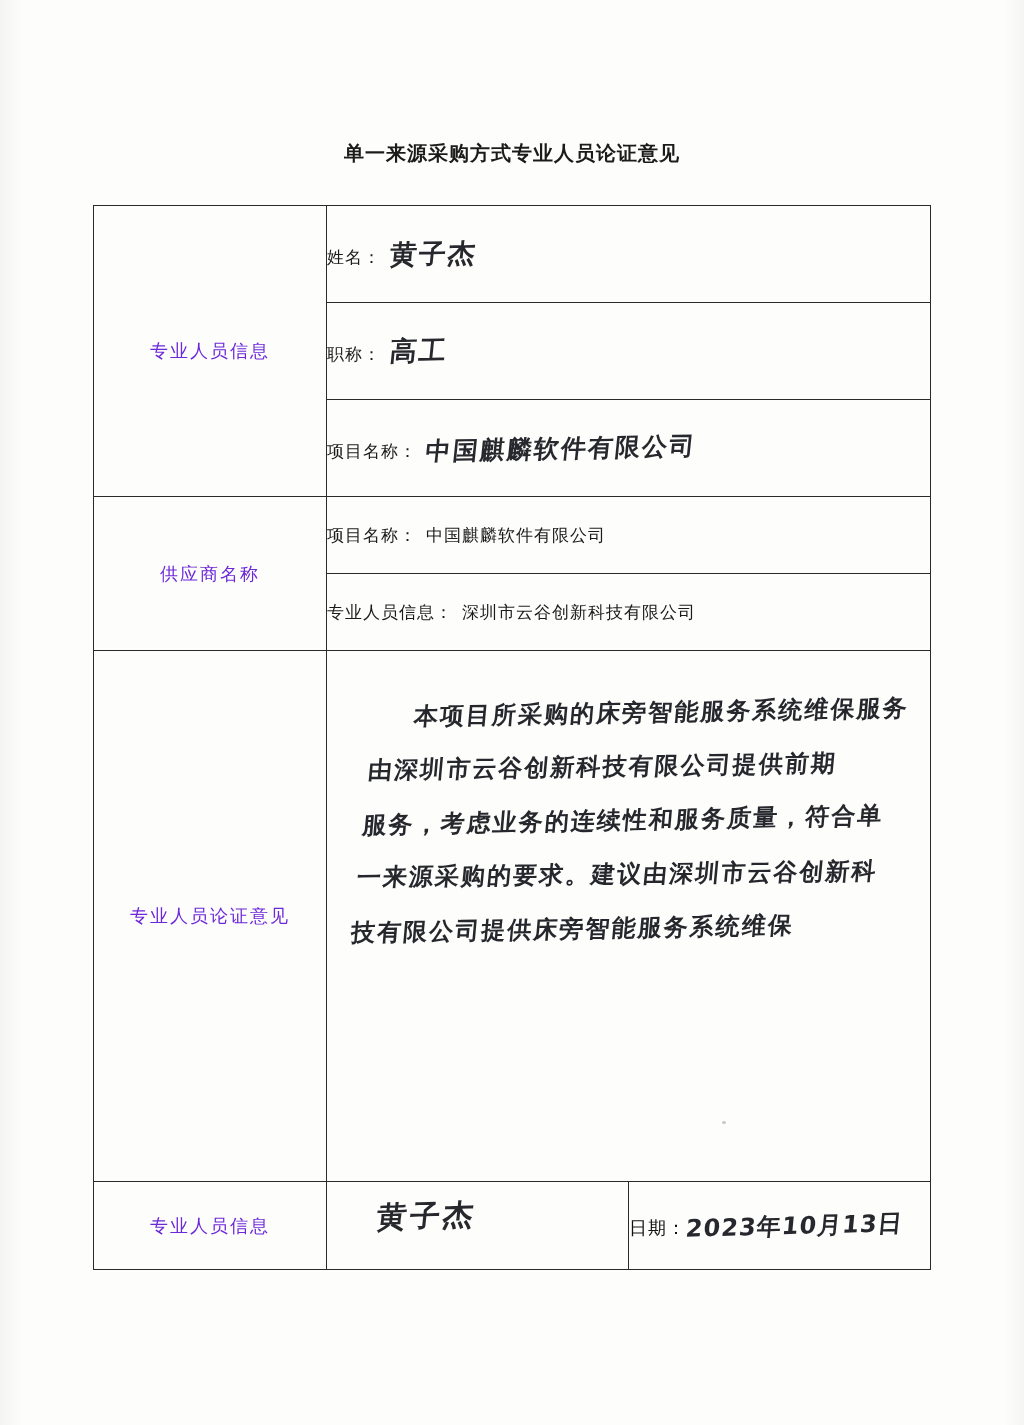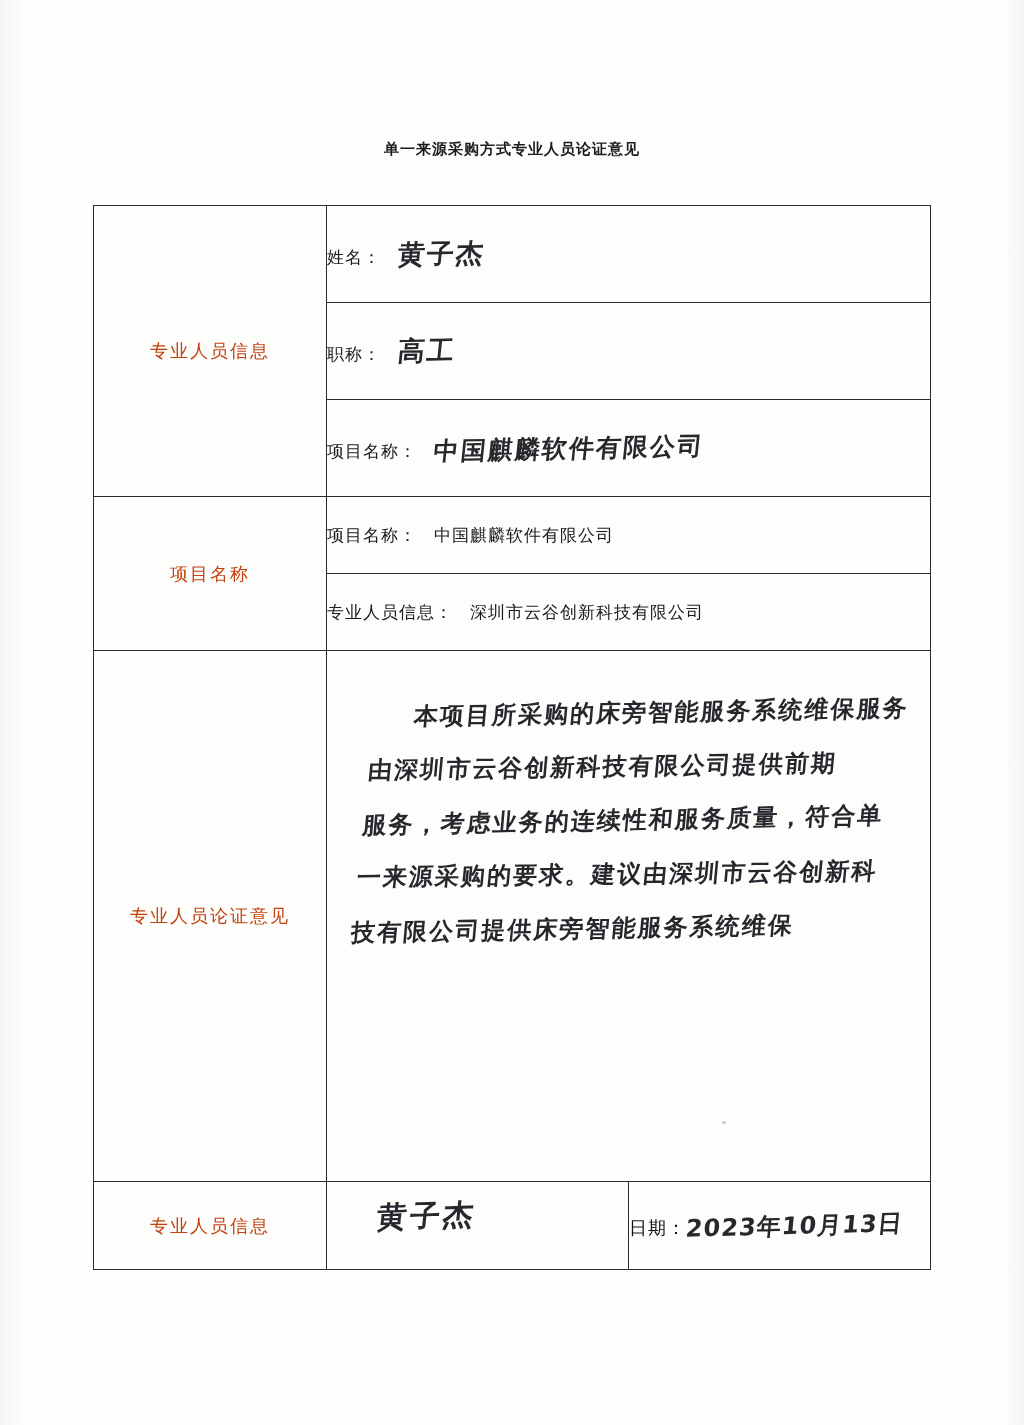--- a/index.html
+++ b/index.html
@@ -33,21 +33,21 @@
   }
 
   .doc-title {
     position: absolute;
     left: 0;
     top: 140px;
     width: 1024px;
     text-align: center;
     font-family: "DejaVu Sans", "Liberation Sans", sans-serif;
     font-weight: bold;
-    font-size: 15px;
+    font-size: 20px;
     letter-spacing: 1px;
     color: #1b1b1b;
   }
 
   table.form {
     position: absolute;
     left: 93px;
     top: 205px;
     width: 838px;
     border-collapse: collapse;
@@ -57,40 +57,40 @@
     border: 1.6px solid #2a2a2a;
     padding: 0;
     vertical-align: middle;
   }
   .label-cell {
     width: 232px;
     text-align: center;
     font-family: "DejaVu Sans", "Liberation Sans", sans-serif;
     font-size: 18px;
     letter-spacing: 2px;
-    color: #c2410c;
+    color: #6d28d9;
   }
   .field-cell {
     padding: 0 0 0 16px;
     font-family: "DejaVu Sans", "Liberation Sans", sans-serif;
     font-size: 17px;
     letter-spacing: 1px;
     color: #1b1b1b;
   }
   .row-h {
     height: 96px;
   }
   .row-proj {
     height: 76px;
     text-align: right;
   }
   .field-inner {
     display: flex;
     align-items: baseline;
-    gap: 17px;
+    gap: 9px;
   }
   .field-key {
     white-space: nowrap;
   }
   .hand {
     font-family: "DejaVu Sans", "Liberation Sans", sans-serif;
     color: #14161c;
     font-weight: 600;
     letter-spacing: 2px;
     transform: skewX(-7deg) rotate(-1.2deg);
@@ -210,21 +210,21 @@
       <tr>
         <td class="field-cell row-h" colspan="2">
           <div class="field-inner">
             <span class="field-key">项目名称：</span>
             <span class="hand">中国麒麟软件有限公司</span>
           </div>
         </td>
       </tr>
 
       <tr>
-        <td class="label-cell" rowspan="2">项目名称</td>
+        <td class="label-cell" rowspan="2">供应商名称</td>
         <td class="field-cell row-proj" colspan="2">
           <div class="field-inner">
             <span class="field-key">项目名称：</span>
             <span>中国麒麟软件有限公司</span>
           </div>
         </td>
       </tr>
       <tr>
         <td class="field-cell row-proj" colspan="2">
           <div class="field-inner">

